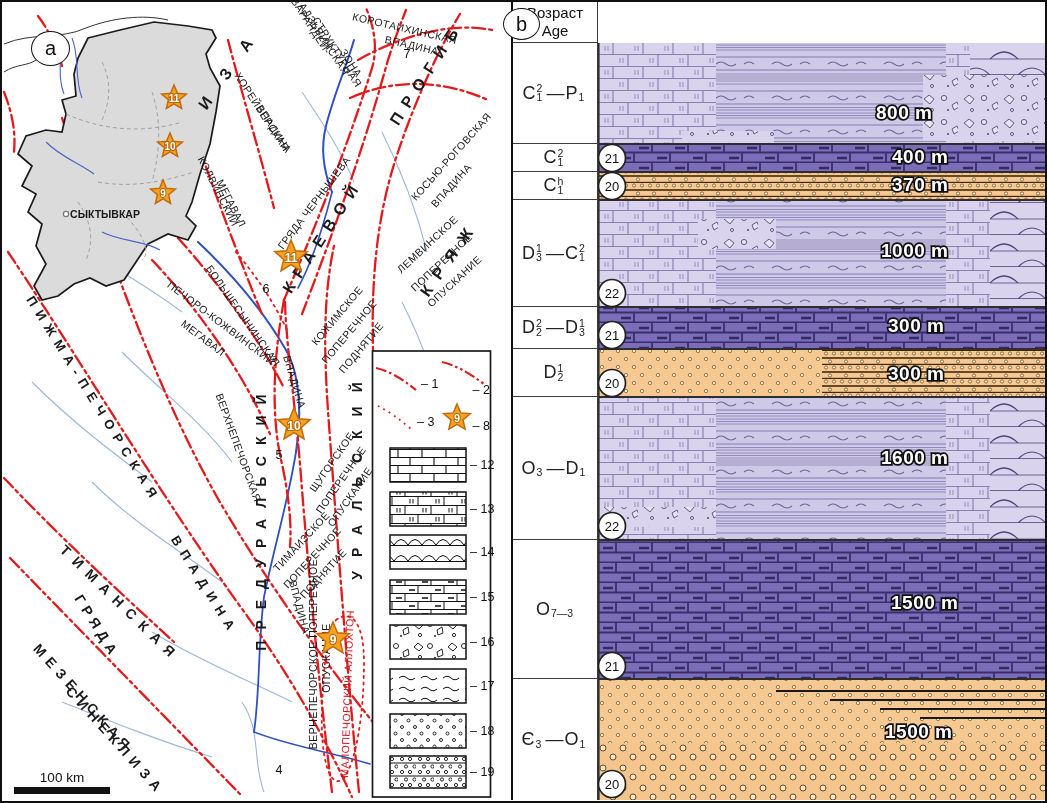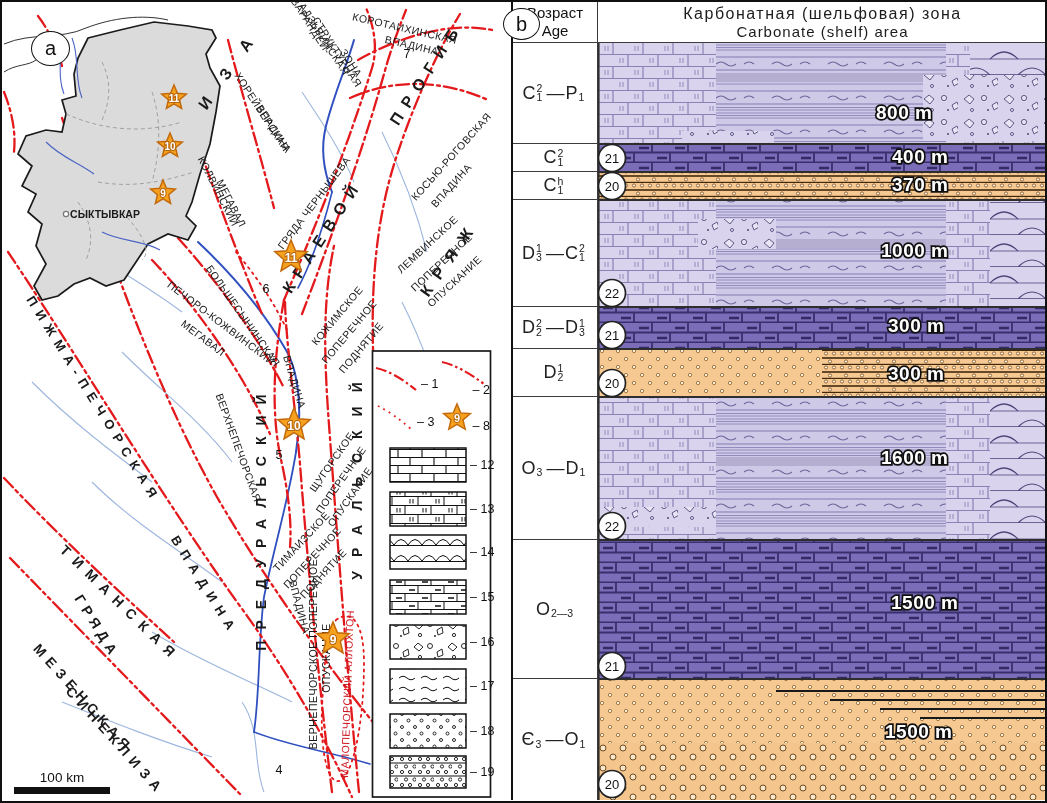--- a/index.html
+++ b/index.html
@@ -372,21 +372,21 @@
               <span class="sp"></span>
               <span class="sb">1</span>
             </span>
           </span>
         </div>
         <div class="agerow" style="height: 139px;">
           <span class="age">
             <span>O</span>
             <span class="ss">
               <span class="sp"></span>
-              <span class="sb">2—3</span>
+              <span class="sb">7—3</span>
             </span>
           </span>
         </div>
         <div class="agerow" style="height: 121px;">
           <span class="age">
             <span>Є</span>
             <span class="ss">
               <span class="sp"></span>
               <span class="sb">3</span>
             </span>
@@ -394,24 +394,20 @@
             <span>O</span>
             <span class="ss">
               <span class="sp"></span>
               <span class="sb">1</span>
             </span>
           </span>
         </div>
       </div>
   </div>
 
-  <div id="zone-header">
-    <span class="ru">Карбонатная (шельфовая) зона</span>
-    <span class="en">Carbonate (shelf) area</span>
-  </div>
 
   <svg id="litho-svg" width="449" height="757" viewBox="0 0 449 757">
     <defs>
       <pattern id="pLight" width="30" height="24" patternUnits="userSpaceOnUse">
         <rect width="30" height="24" fill="#d9d3ed"></rect>
         <path d="M0,11.5H30 M0,23.5H30 M15,0V11.5 M0,11.5V23.5 M30,11.5V23.5" stroke="#8a82b4" stroke-width="1.2" fill="none"></path>
         <path d="M7,3V8 M10,3V8 M22,15V20 M25,15V20" stroke="#8a82b4" stroke-width="0.9" fill="none"></path>
       </pattern>
       <pattern id="pLam" width="56" height="34" patternUnits="userSpaceOnUse">
         <rect width="56" height="34" fill="#cfc9e8"></rect>

